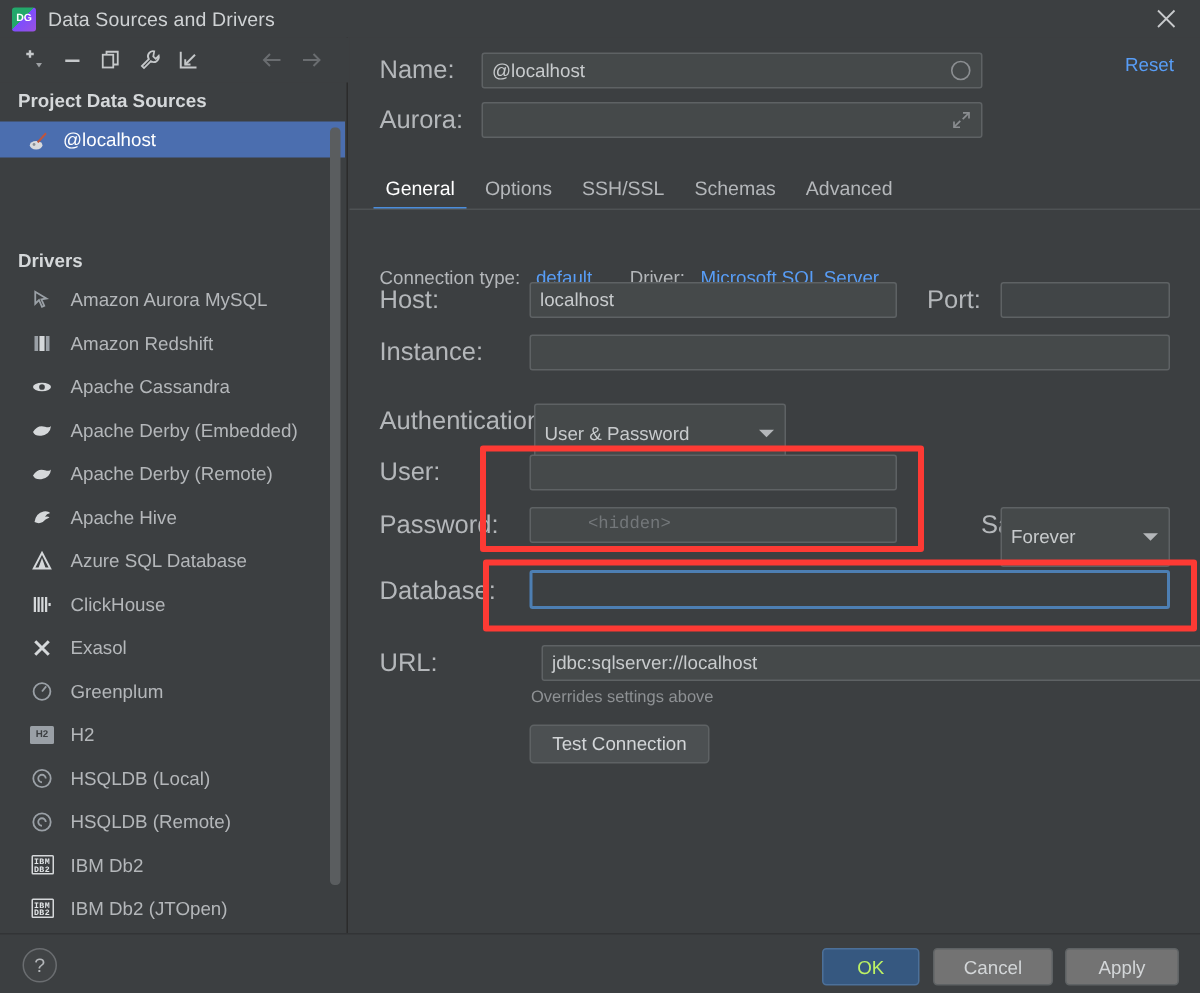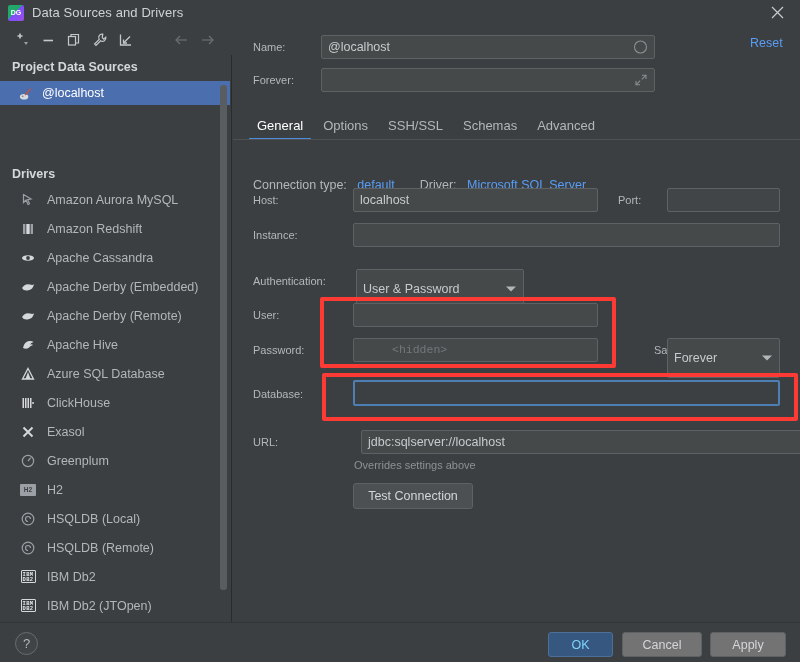--- a/index.html
+++ b/index.html
@@ -112,21 +112,21 @@
     position: absolute; left: 220px; top: 60px; width: 7px; height: 505px;
     background: #5a5d5f; border-radius: 3px;
   }
 
   
   .right-panel {
     position: absolute; left: 233px; top: 25px; width: 567px; height: 597px;
     background: #3c3f41;
   }
   .field-label {
-    position: absolute; color: #b4b7ba; font-size: 11px;
+    position: absolute; color: #b4b7ba; font-size: 17px;
     line-height: 22px; height: 22px;
   }
   .text-input {
     position: absolute; background: #45494a; border: 1px solid #5e6264;
     border-radius: 2px; color: #c8cbcd; font-size: 12.5px;
     padding: 0 6px; line-height: 22px; height: 24px;
     display: flex; align-items: center; overflow: hidden; white-space: nowrap;
   }
   .text-input.readonly { background: #414547; color: #8a8d90; }
   .text-input .ph { color: #73777a; font-family: "Liberation Mono", monospace; font-size: 11.5px; margin-left: 32px; }
@@ -206,21 +206,21 @@
     position: absolute; left: 15px; top: 632px; width: 23px; height: 23px;
     border-radius: 50%; border: 1px solid #6a6d70; color: #b4b7ba;
     font-size: 13px; display: flex; align-items: center; justify-content: center;
     background: #414446;
   }
   .dlg-btn {
     position: absolute; top: 632px; height: 25px; border-radius: 3px;
     font-size: 12.5px; display: flex; align-items: center; justify-content: center;
     border: 1px solid #5e6264; background: #737373; color: #d3d6d8;
   }
-  .dlg-btn.primary { background: #365880; border-color: #4c7099; color: #7dd3fc; }
+  .dlg-btn.primary { background: #365880; border-color: #4c7099; color: #bef264; }
 </style>
 </head>
 <body>
 
 <div id="app">
 
   <div class="titlebar">
     <div class="titlebar-icon">
       <span class="dg-icon">
           <span>DG</span>
@@ -465,21 +465,21 @@
     <div class="text-input" style="left:88px; top:10px; width:334px;">
       <span>@localhost</span>
       <span class="input-adorn">
         <svg width="15" height="15" viewBox="0 0 15 15">
             <circle cx="7.5" cy="7.5" r="6" fill="none" stroke="#8b8e91" stroke-width="1.1"></circle>
           </svg>
       </span>
     </div>
     <div class="reset-link" style="left:517px; top:11px;">Reset</div>
 
-    <div class="field-label" style="left:20px; top:44px;">Forever:</div>
+    <div class="field-label" style="left:20px; top:44px;">Aurora:</div>
     <div class="text-input" style="left:88px; top:43px; width:334px;">
       <span></span>
       <span class="input-adorn">
         <svg width="14" height="14" viewBox="0 0 14 14" fill="none" stroke="#8b8e91" stroke-width="1.1">
           <path d="M8 2.2 H12 V6"></path>
             <path d="M12 2.2 L7.8 6.4"></path>
           <path d="M6 11.8 H2 V8"></path>
             <path d="M2 11.8 L6.2 7.6"></path>
         </svg>
       </span>

